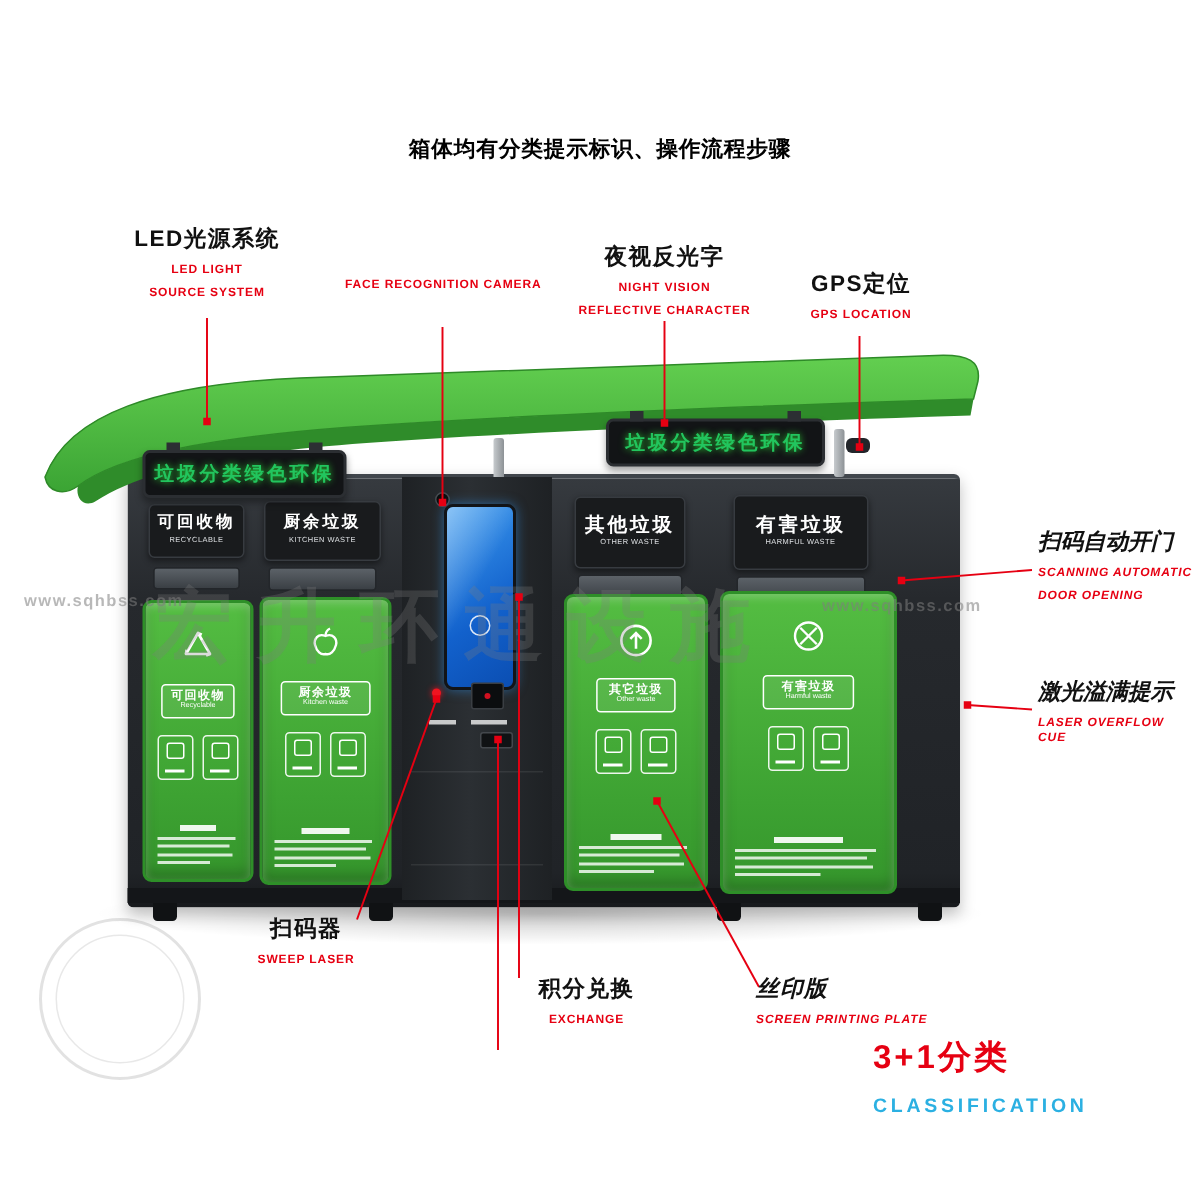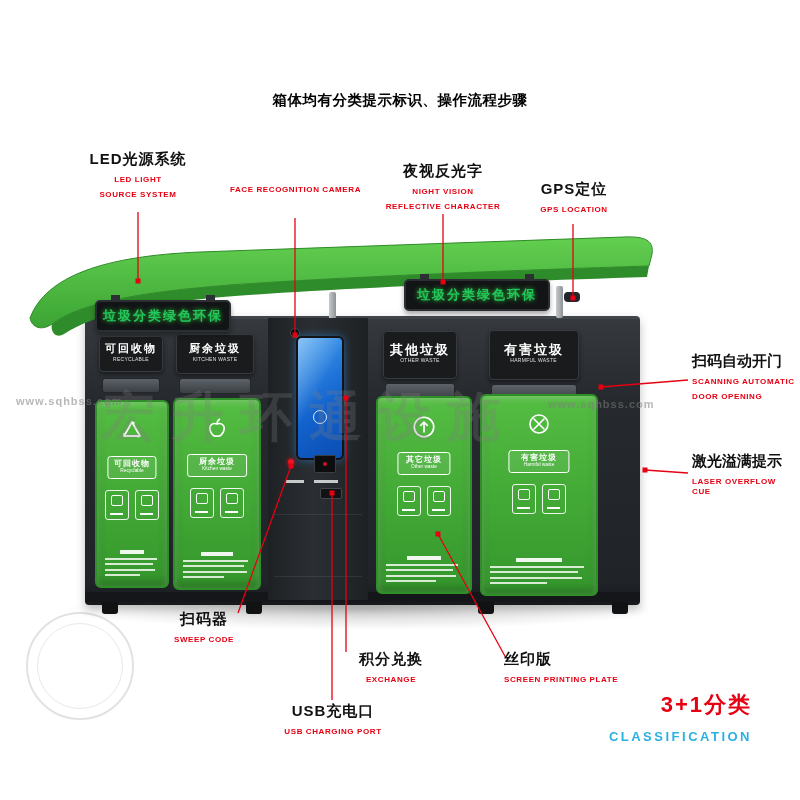--- a/index.html
+++ b/index.html
@@ -5,22 +5,22 @@
   html,body{margin:0;padding:0;background:#fff;}
   .stage{position:relative;width:800px;height:800px;background:#fff;overflow:hidden;
          font-family:"Liberation Sans","DejaVu Sans",sans-serif;}
   
   .header{position:absolute;left:0;top:88px;width:800px;text-align:center;
           font-size:14.5px;font-weight:600;color:#000;line-height:24px;letter-spacing:.5px;}
   
   .callout{position:absolute;text-align:center;z-index:8;}
   .callout .cn{display:block;font-size:15px;font-weight:bold;color:#111;letter-spacing:1px;margin-bottom:6px;}
   .callout .en{display:block;font-size:8px;font-weight:bold;color:#e60012;letter-spacing:.6px;margin-top:5px;line-height:10px;}
-  .ta-left{text-align:left;}
-  .classification{position:absolute;left:582px;top:690px;width:170px;text-align:right;z-index:8;}
+  .ta-left{text-align:left;font-style:italic;}
+  .classification{position:absolute;left:582px;top:690px;width:170px;text-align:left;z-index:8;}
   .cls-cn{font-size:22px;font-weight:bold;color:#e60012;letter-spacing:2px;}
   .cls-en{font-size:13px;font-weight:bold;color:#2bb0e2;letter-spacing:2.5px;margin-top:9px;}
   
   .floor-shadow{position:absolute;left:60px;top:588px;width:600px;height:42px;border-radius:50%;
                 background:radial-gradient(ellipse at center,rgba(0,0,0,.20),rgba(0,0,0,0) 70%);z-index:1;}
   .cabinet{position:absolute;left:85px;top:316px;width:555px;height:286px;z-index:2;border-radius:4px;
            background:linear-gradient(180deg,#363a3f,#26292d 28%,#202327 92%,#17191c);
            border-top:3px solid #41464c;box-shadow:0 4px 10px rgba(0,0,0,.25);}
   .base-strip{position:absolute;left:85px;top:592px;width:555px;height:10px;background:#141619;z-index:3;}
   .leg{position:absolute;width:16px;height:14px;top:600px;background:#101214;border-radius:0 0 3px 3px;z-index:2;}
@@ -316,32 +316,28 @@
     <span class="en">DOOR OPENING</span>
   </div>
 
   <div class="callout ta-left" style="left:692px;top:452px;width:105px">
     <span class="cn" style="letter-spacing:0">激光溢满提示</span>
     <span class="en">LASER OVERFLOW CUE</span>
   </div>
 
   <div class="callout" style="left:168px;top:610px;width:72px">
     <span class="cn">扫码器</span>
-    <span class="en">SWEEP CODE</span>
+    <span class="en">SWEEP LASER</span>
   </div>
 
   <div class="callout" style="left:352px;top:650px;width:78px">
     <span class="cn">积分兑换</span>
     <span class="en">EXCHANGE</span>
   </div>
 
-  <div class="callout" style="left:273px;top:702px;width:120px">
-    <span class="cn">USB充电口</span>
-    <span class="en">USB CHARGING PORT</span>
-  </div>
 
   <div class="callout ta-left" style="left:504px;top:650px;width:130px">
     <span class="cn">丝印版</span>
     <span class="en">SCREEN PRINTING PLATE</span>
   </div>
 
   <div class="classification">
     <div class="cls-cn">3+1分类</div>
     <div class="cls-en">CLASSIFICATION</div>
   </div>

